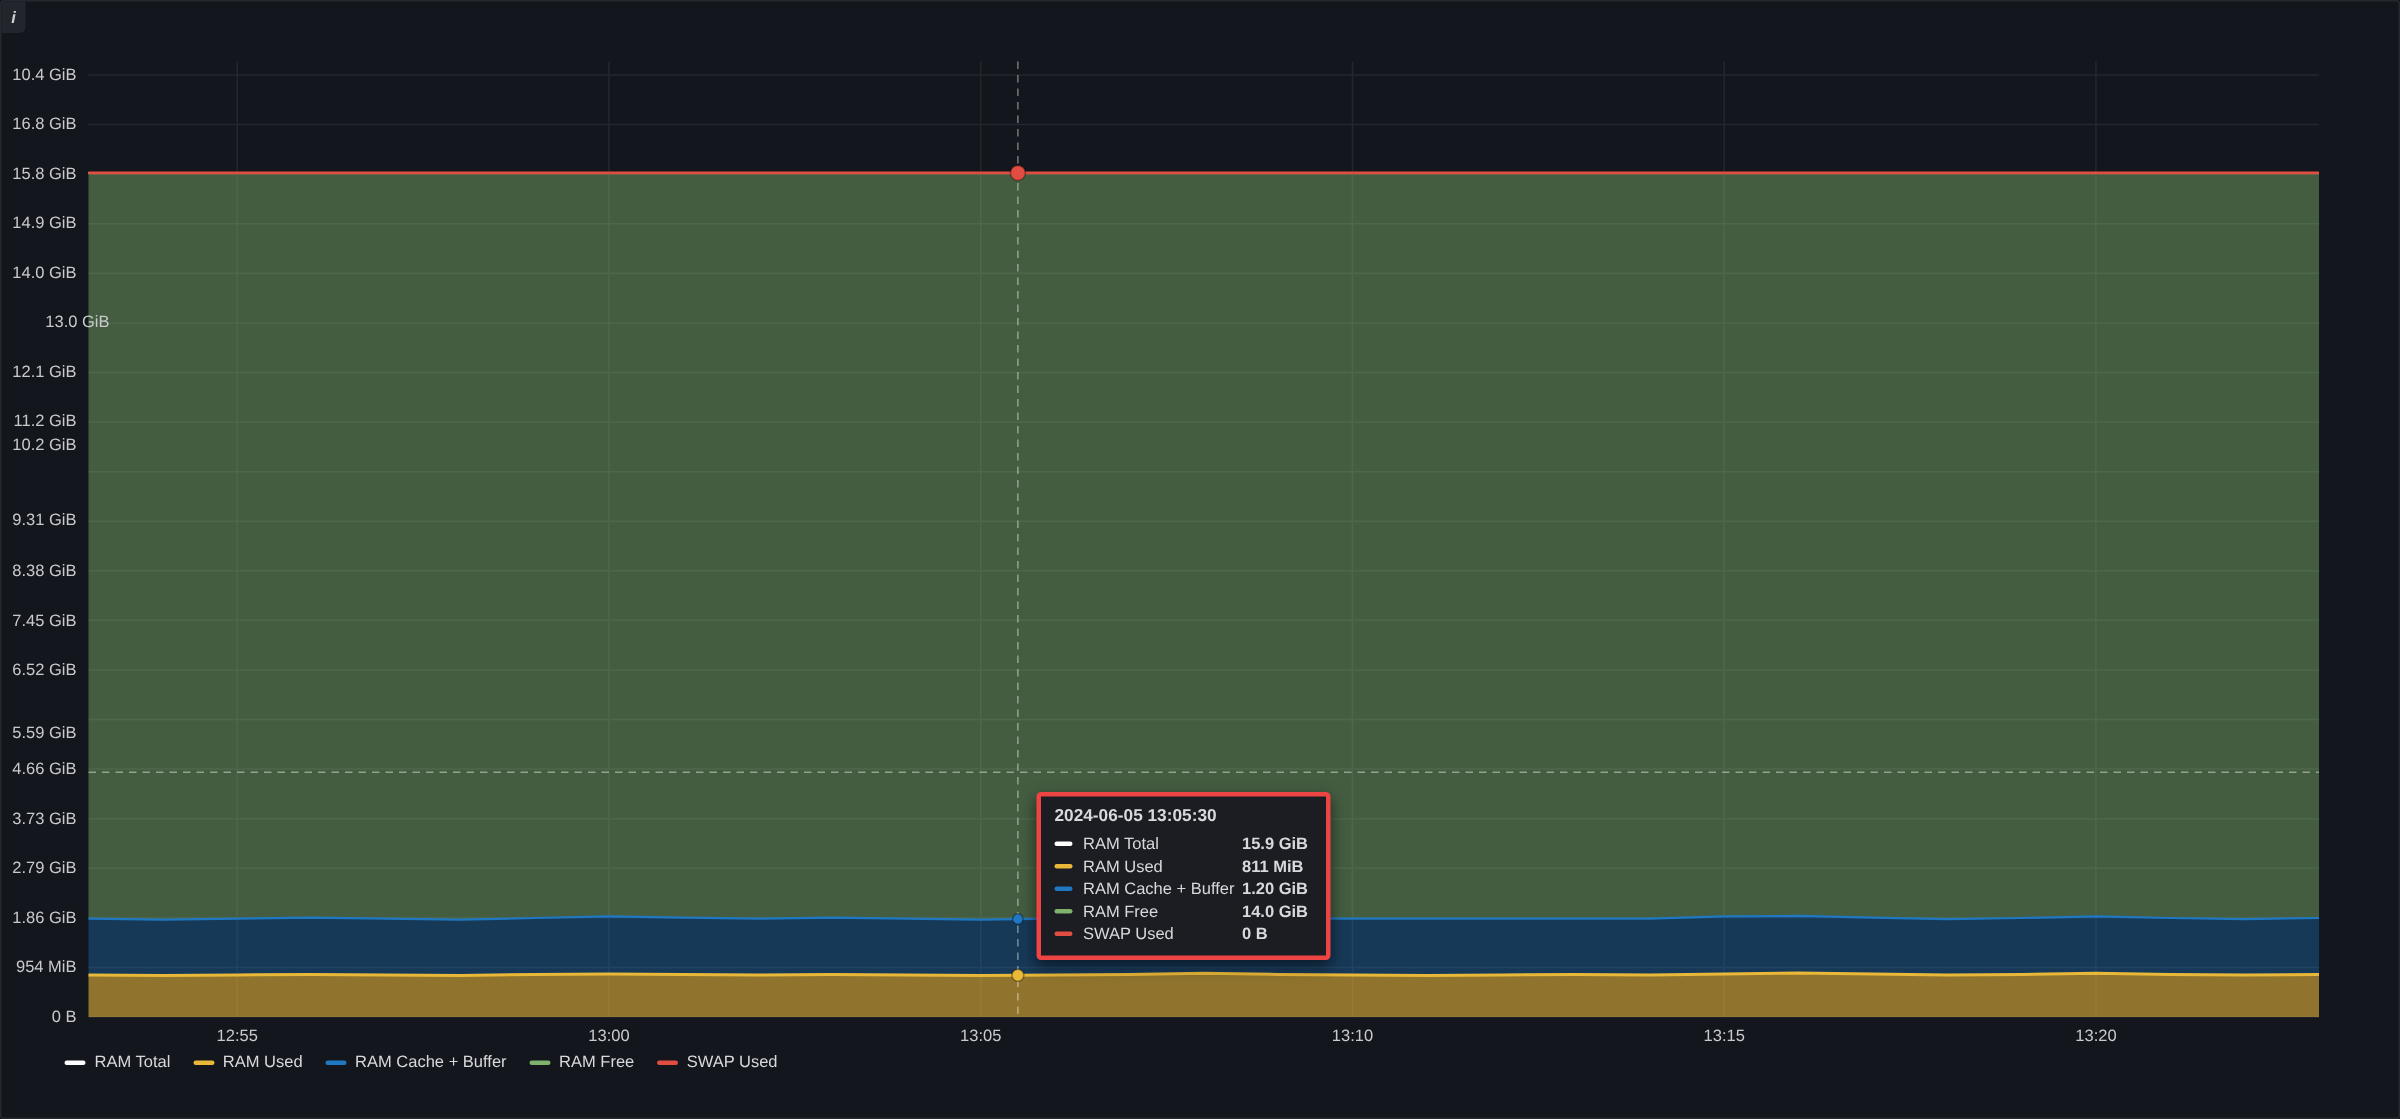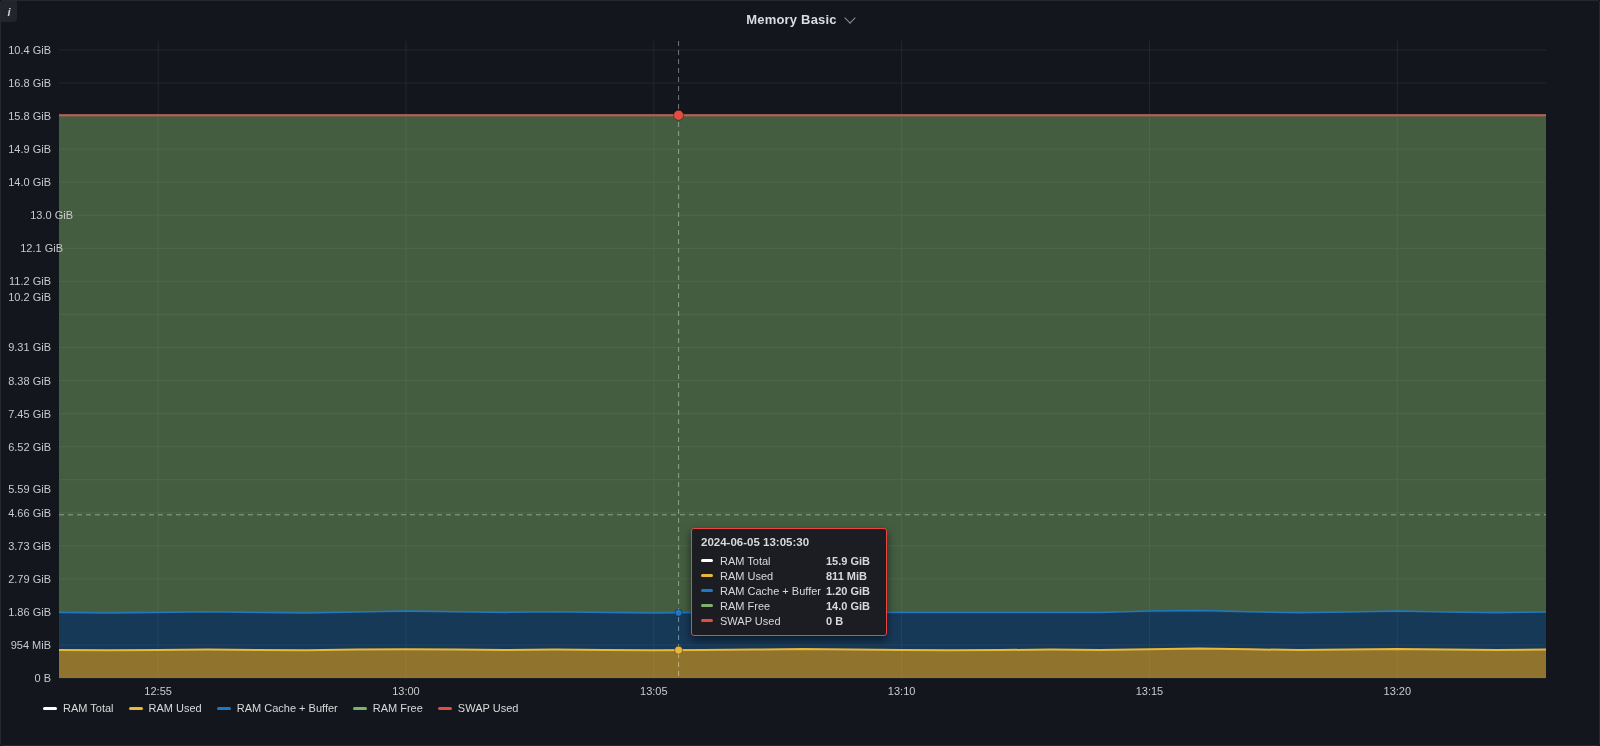--- a/index.html
+++ b/index.html
@@ -25,21 +25,21 @@
     transform:rotate(45deg);
   }
   #chartwrap{position:absolute;inset:0;}
   svg{position:absolute;left:0;top:0;}
   .ylab{position:absolute;left:0;width:50px;height:14px;line-height:14px;text-align:right;
         font-size:11px;color:#c9cacc;}
   .xlab{position:absolute;top:683px;width:70px;height:14px;line-height:14px;text-align:center;
         font-size:11px;color:#c9cacc;}
   .tooltip{
     position:absolute;left:690px;top:527px;width:196px;box-sizing:border-box;
-    background:#1b1d23;border:1px solid #ef4444;border-radius:3px;
+    background:#1b1d23;border:3px solid #ef4444;border-radius:3px;
     padding:7px 9px;z-index:10;box-shadow:0 4px 10px rgba(0,0,0,.55);
   }
   .tt-head{color:#d8d9da;font-size:11.5px;font-weight:700;margin-bottom:5px;}
   .tt-row{display:flex;align-items:center;height:15px;font-size:11px;color:#d8d9da;}
   .tt-swatch{width:12px;height:3px;border-radius:2px;margin-right:7px;flex:none;}
   .tt-label{width:106px;flex:none;white-space:nowrap;}
   .tt-value{flex:1;text-align:left;font-weight:600;white-space:nowrap;}
   .legend{
     position:absolute;left:42px;top:701px;display:flex;gap:15px;align-items:center;
     font-size:11px;color:#d8d9da;z-index:5;
@@ -48,24 +48,20 @@
   .lg-swatch{width:14px;height:3px;border-radius:2px;flex:none;}
 </style>
 </head>
 <body>
 
 <div class="stage">
   <div class="info-corner">
     <span>i</span>
   </div>
 
-  <div class="panel-header">
-    <span class="panel-title">Memory Basic</span>
-    <span class="chevron"></span>
-  </div>
 
   <div id="chartwrap">
     <svg id="chart" width="1600" height="746">
         <line x1="58" y1="49" x2="1545" y2="49" stroke="#24272e" stroke-width="1"></line>
         <line x1="58" y1="82.05263157894737" x2="1545" y2="82.05263157894737" stroke="#24272e" stroke-width="1"></line>
         <line x1="58" y1="115.10526315789474" x2="1545" y2="115.10526315789474" stroke="#24272e" stroke-width="1"></line>
         <line x1="58" y1="148.1578947368421" x2="1545" y2="148.1578947368421" stroke="#24272e" stroke-width="1"></line>
         <line x1="58" y1="181.21052631578948" x2="1545" y2="181.21052631578948" stroke="#24272e" stroke-width="1"></line>
         <line x1="58" y1="214.26315789473685" x2="1545" y2="214.26315789473685" stroke="#24272e" stroke-width="1"></line>
         <line x1="58" y1="247.31578947368422" x2="1545" y2="247.31578947368422" stroke="#24272e" stroke-width="1"></line>
@@ -104,21 +100,21 @@
       </svg>
   </div>
 
   <div id="yaxis">
       <div class="ylab" style="top: 42px;">10.4 GiB</div>
       <div class="ylab" style="top: 75.0526px;">16.8 GiB</div>
       <div class="ylab" style="top: 108.105px;">15.8 GiB</div>
       <div class="ylab" style="top: 141.158px;">14.9 GiB</div>
       <div class="ylab" style="top: 174.211px;">14.0 GiB</div>
       <div class="ylab" style="top: 207.263px; padding-left: 22px;">13.0 GiB</div>
-      <div class="ylab" style="top: 240.316px; padding-left: 12px;">12.1 GiB</div>
+      <div class="ylab" style="top: 240.316px;">12.1 GiB</div>
       <div class="ylab" style="top: 273.368px;">11.2 GiB</div>
       <div class="ylab" style="top: 289px;">10.2 GiB</div>
       <div class="ylab" style="top: 339.474px; text-align: right;">9.31 GiB</div>
       <div class="ylab" style="top: 372.526px;">8.38 GiB</div>
       <div class="ylab" style="top: 405.579px;">7.45 GiB</div>
       <div class="ylab" style="top: 438.632px;">6.52 GiB</div>
       <div class="ylab" style="top: 481px;">5.59 GiB</div>
       <div class="ylab" style="top: 504.737px;">4.66 GiB</div>
       <div class="ylab" style="top: 537.789px;">3.73 GiB</div>
       <div class="ylab" style="top: 570.842px;">2.79 GiB</div>

